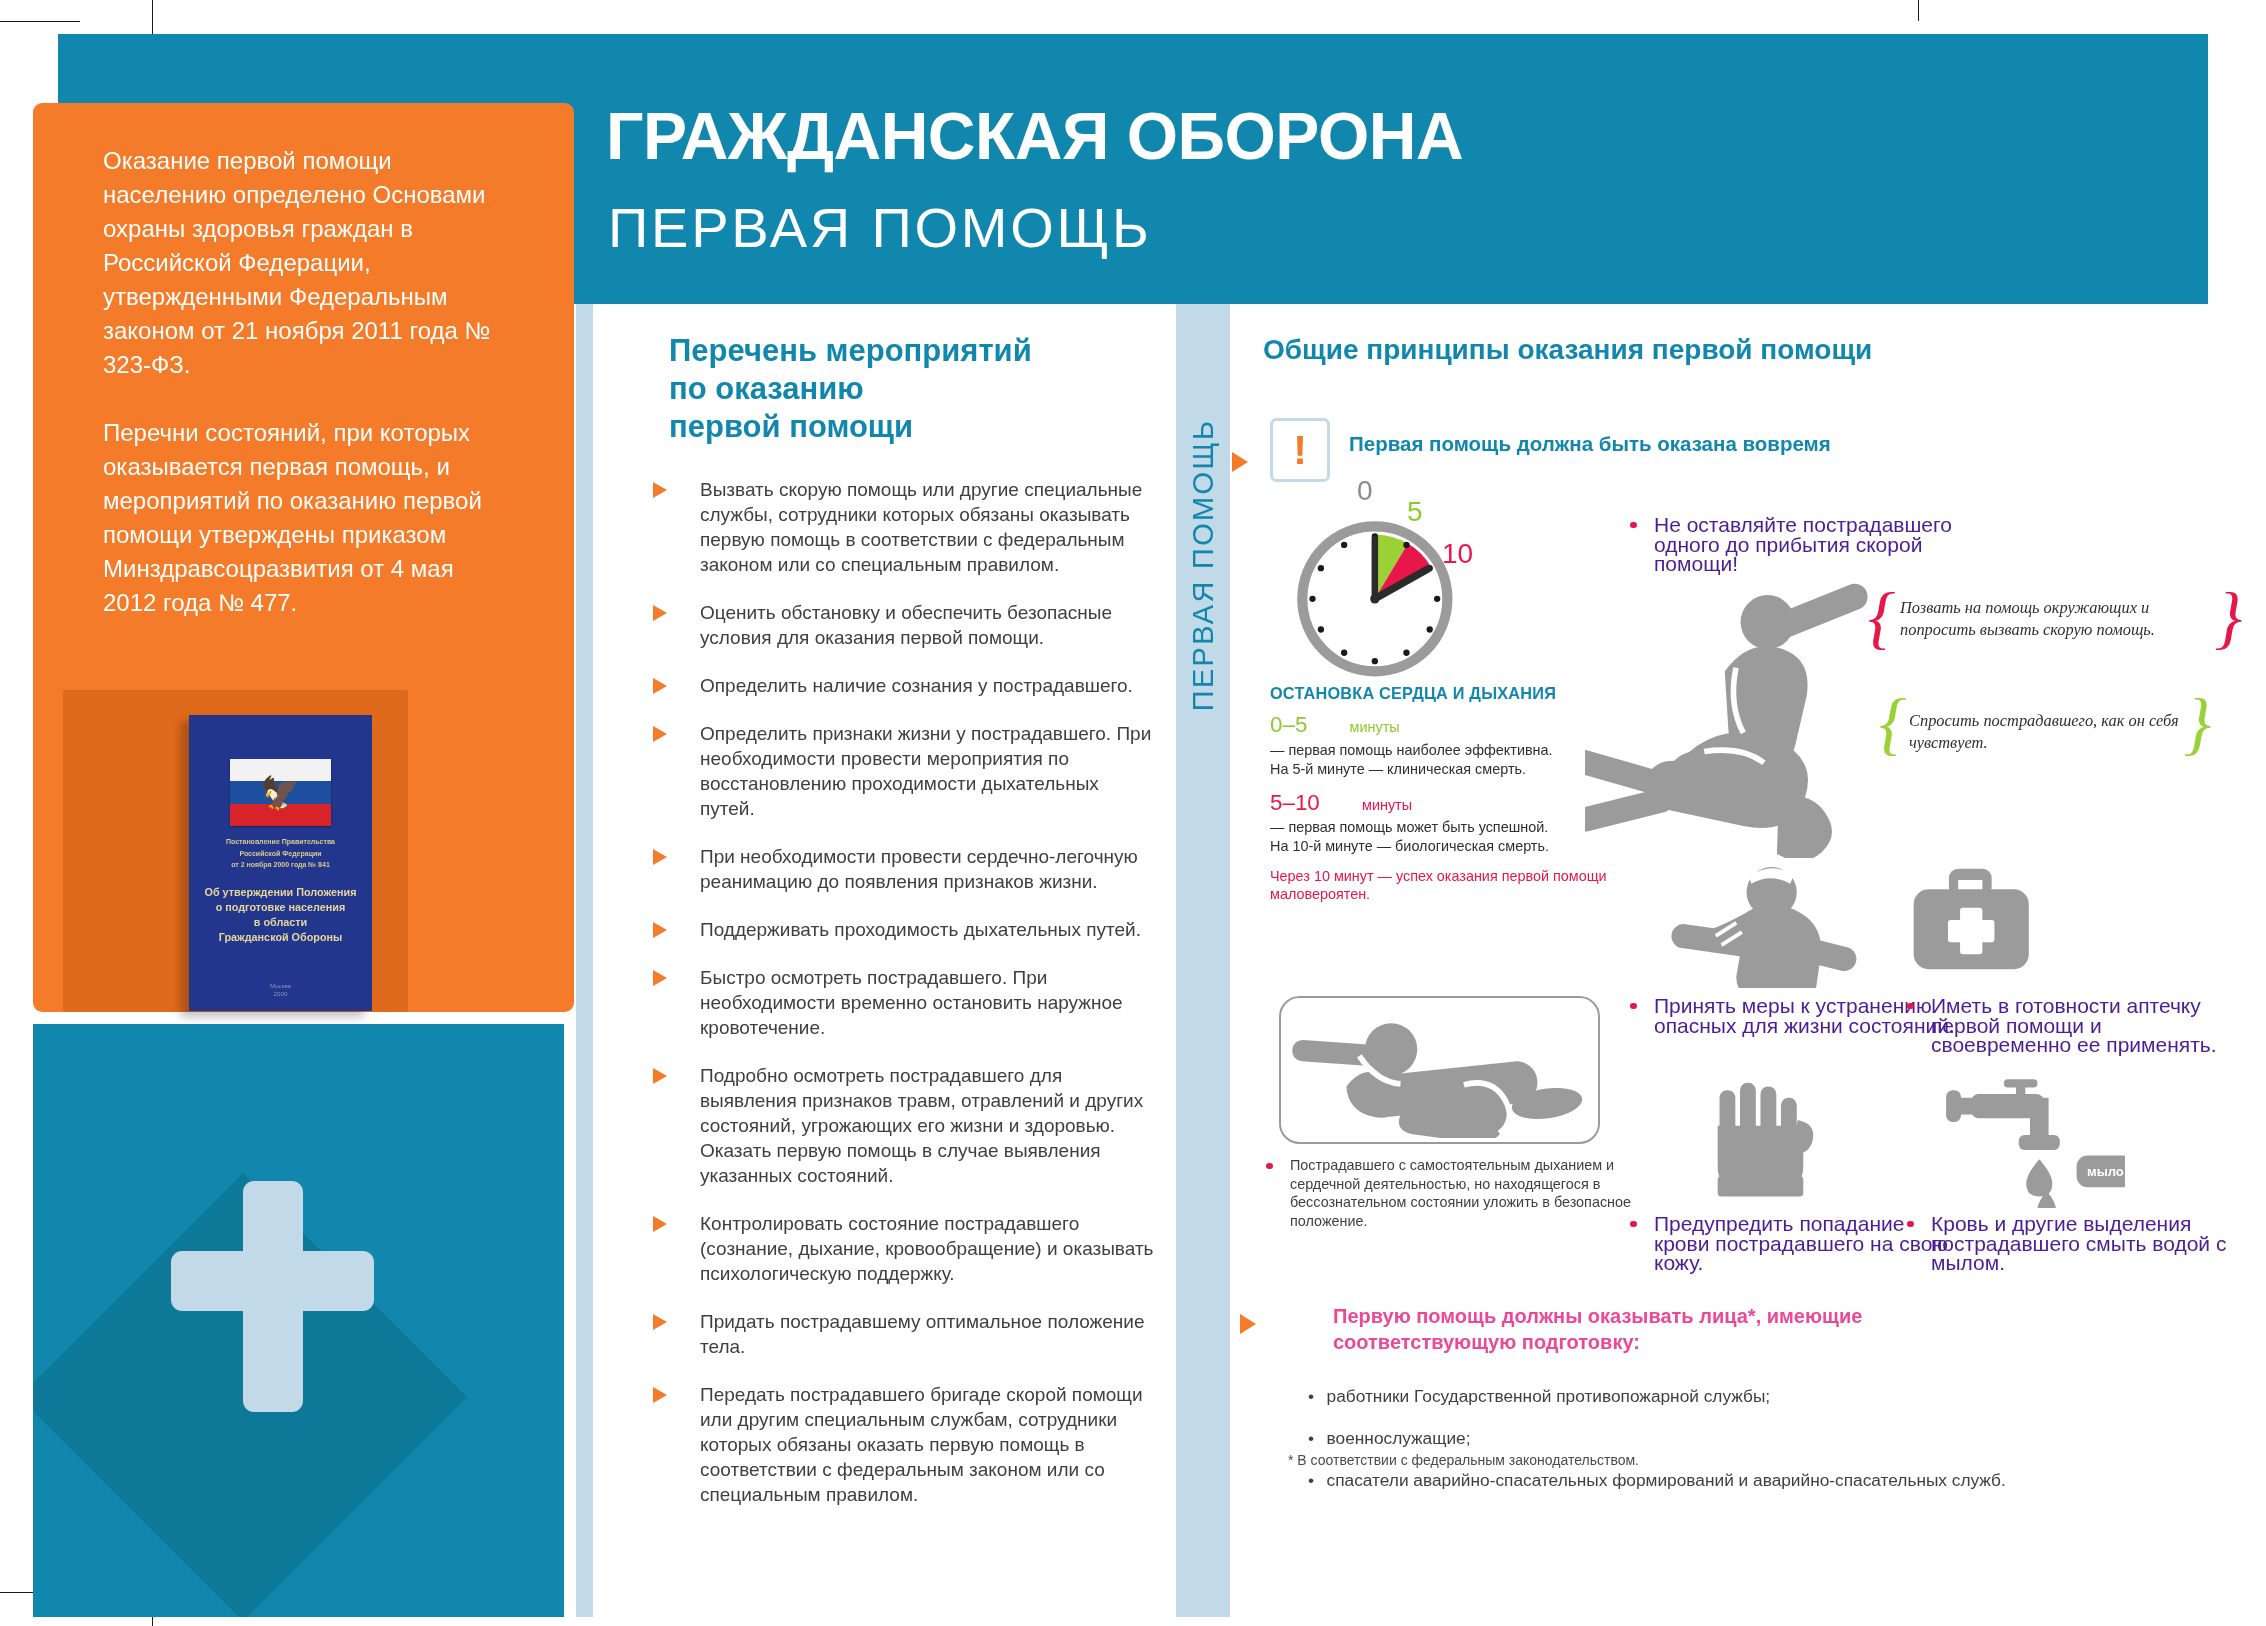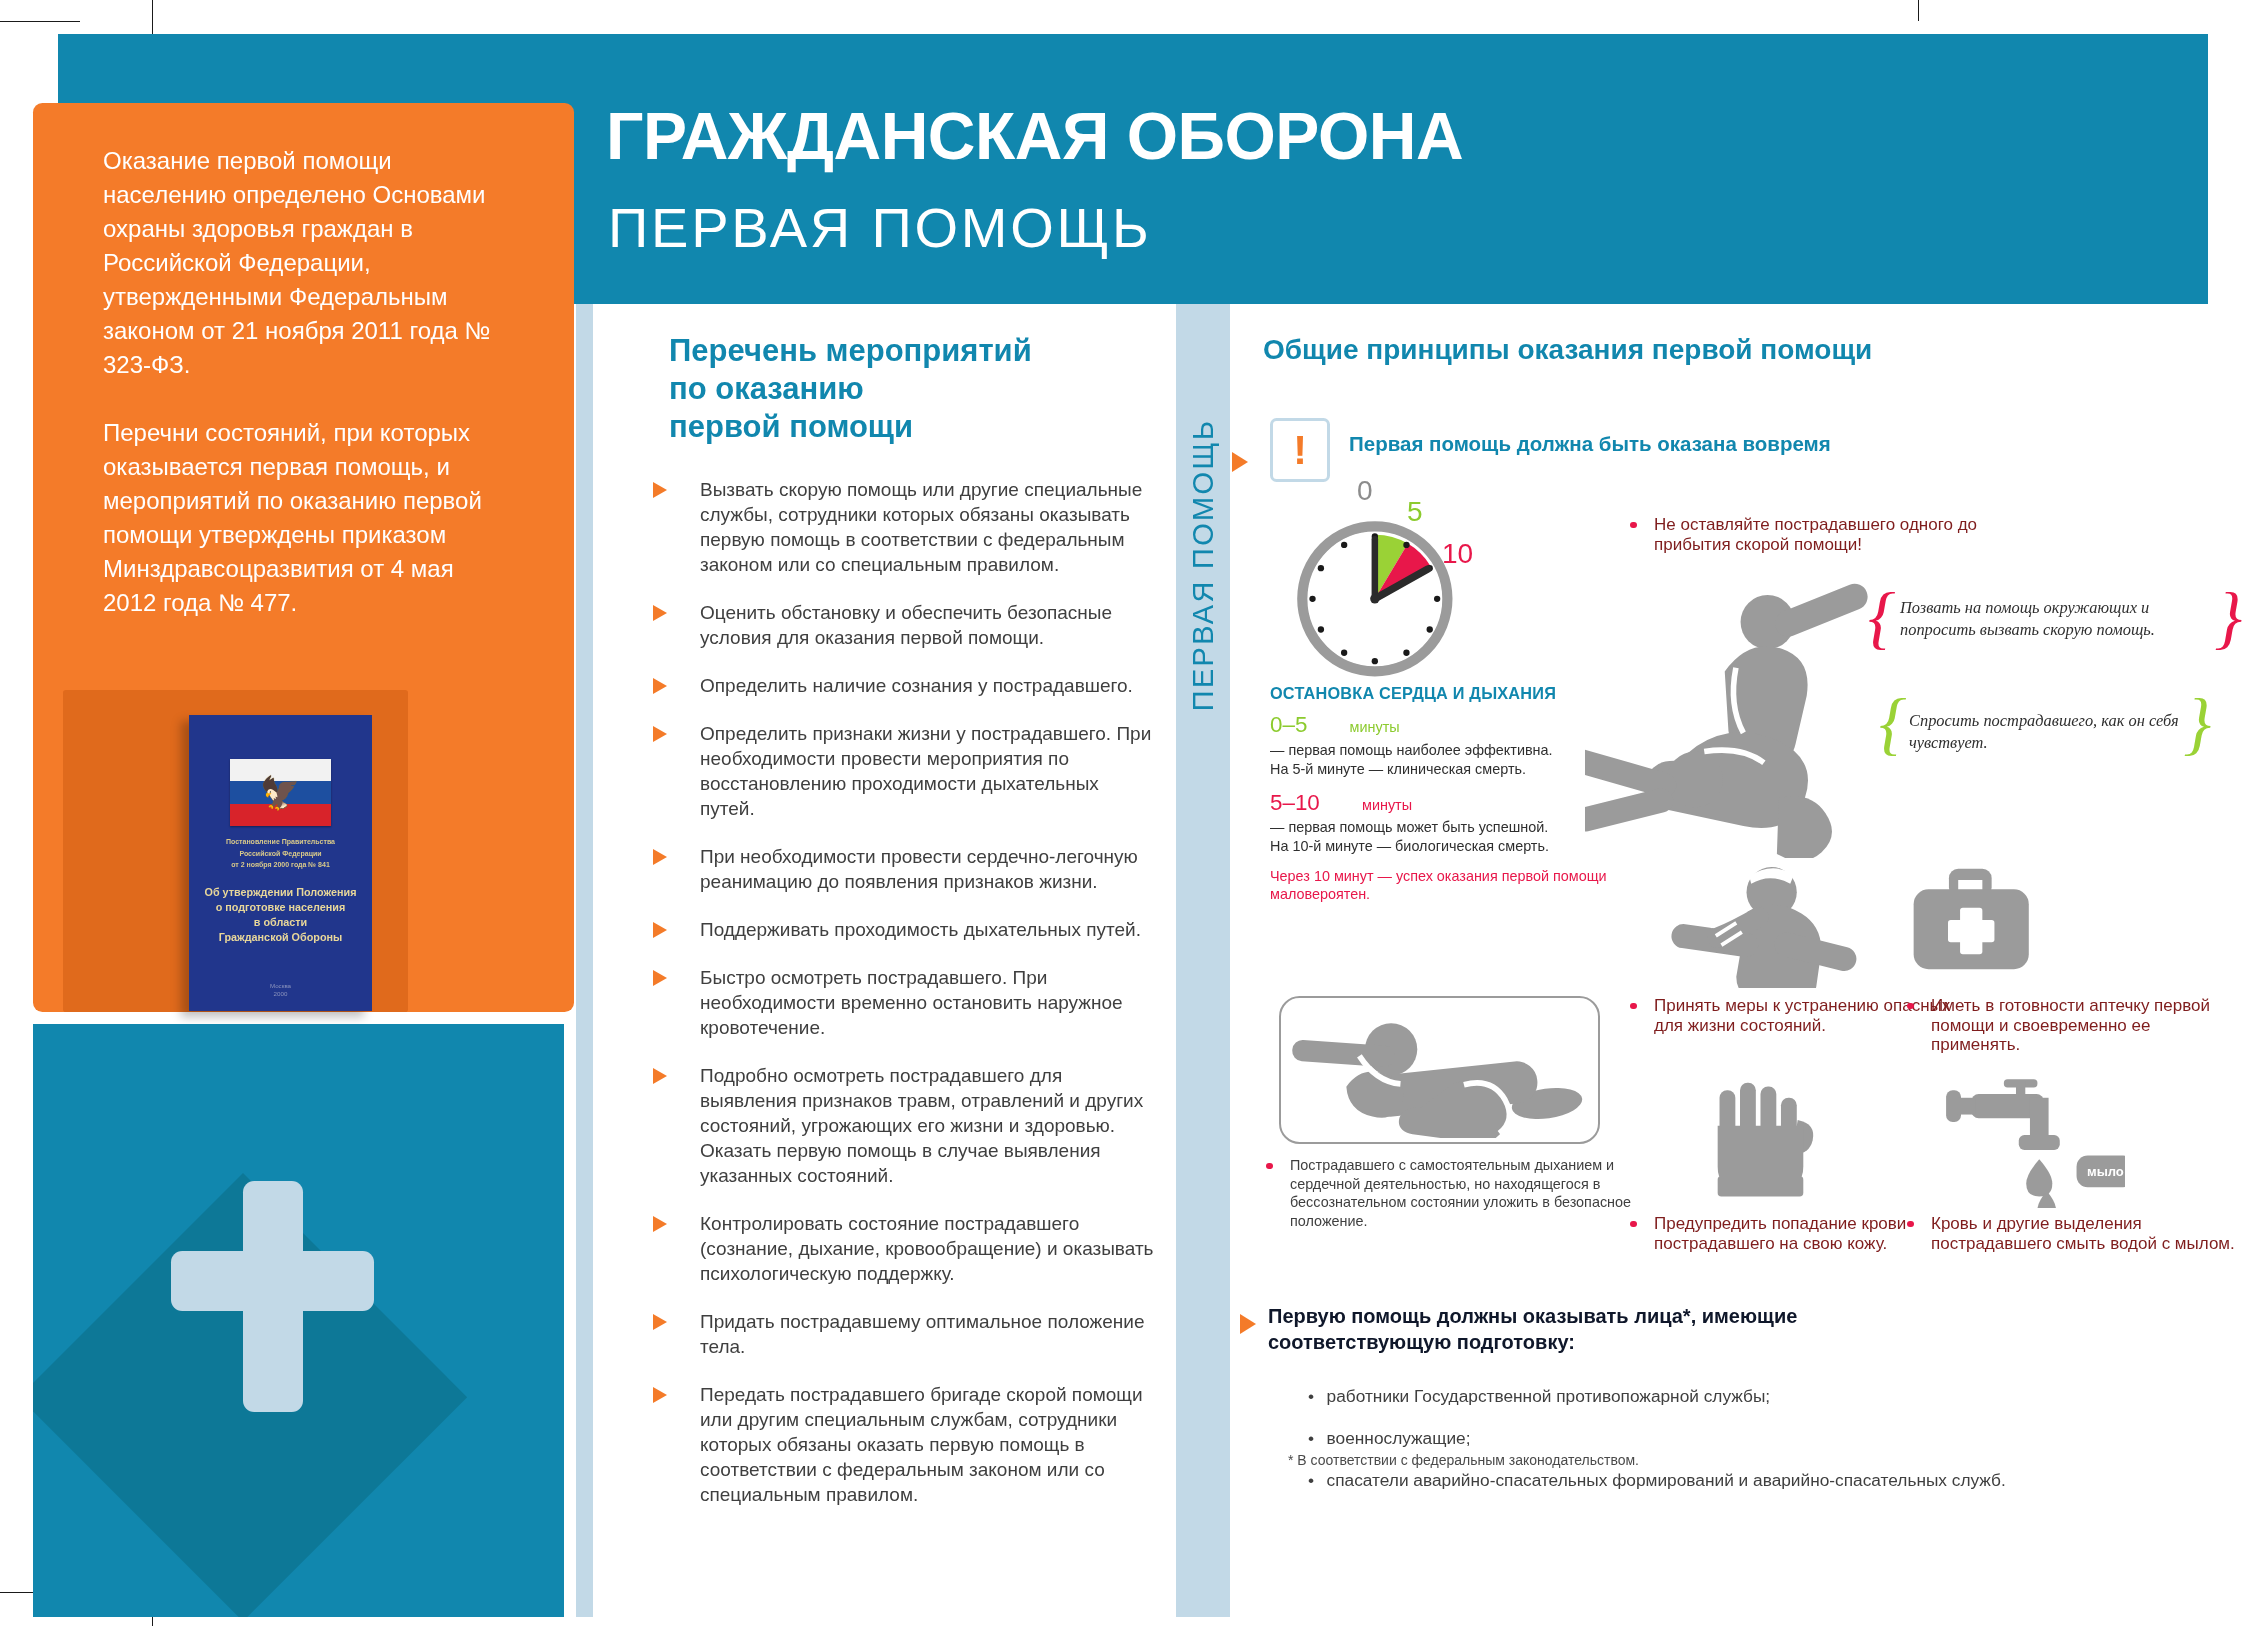--- a/index.html
+++ b/index.html
@@ -95,33 +95,33 @@
   .cwarn{margin:9.3px 0 0 0;color:#e8174a;font-size:14.4px;line-height:18.6px;}
 
   
   #recov-box{position:absolute;left:1279px;top:996px;width:317px;height:144px;
              border:2.8px solid #9b9b9b;border-radius:20.5px;background:#fff;}
   #recov-cap{position:absolute;left:1266px;top:1156px;width:364px;
              color:#3f3f3f;font-size:14.4px;line-height:18.6px;padding-left:24px;}
   .dot{position:absolute;left:0;top:6.5px;width:6.5px;height:6.5px;border-radius:50%;background:#e8174a;}
 
   
-  .rnote{position:absolute;padding-left:24px;color:#7f1d1d;font-size:17px;line-height:19.6px;}
+  .rnote{position:absolute;padding-left:24px;color:#4c1d95;font-size:21px;line-height:19.6px;}
   .rnote .dot{top:6.5px;}
 
   .brace{position:absolute;font-style:italic;font-family:"Liberation Serif","DejaVu Serif",serif;
          font-size:16.4px;line-height:22.4px;color:#2f2f2f;}
   .brace .bl,.brace .br{position:absolute;font-size:69px;line-height:69px;font-family:"Liberation Serif",serif;}
 
   
   #qual-tri{position:absolute;left:1240px;top:1314px;width:0;height:0;
             border-left:16px solid #f47b29;border-top:10.3px solid transparent;
             border-bottom:10.3px solid transparent;}
-  #qual-title{position:absolute;left:1268px;top:1303px;width:708px;
-              color:#0f172a;font-size:20px;font-weight:bold;line-height:26px;}
+  #qual-title{position:absolute;left:1333px;top:1303px;width:708px;
+              color:#ec4899;font-size:20px;font-weight:bold;line-height:26px;}
   #qual-list{position:absolute;left:1268px;top:1370px;width:914px;}
   #qual-list li{list-style:none;position:relative;padding-left:18.6px;margin-bottom:19.6px;
                 color:#3f3f3f;font-size:17.3px;line-height:22.4px;}
   #qual-list li:before{content:"•";position:absolute;left:0;top:0;color:#3f3f3f;}
   #qual-foot{position:absolute;left:1288px;top:1452px;color:#4a4a4a;font-size:14px;}
 </style>
 </head>
 <body>
 
 <div class="cropmark" style="left:0;top:20.5px;width:80px;height:1.4px;"></div>

